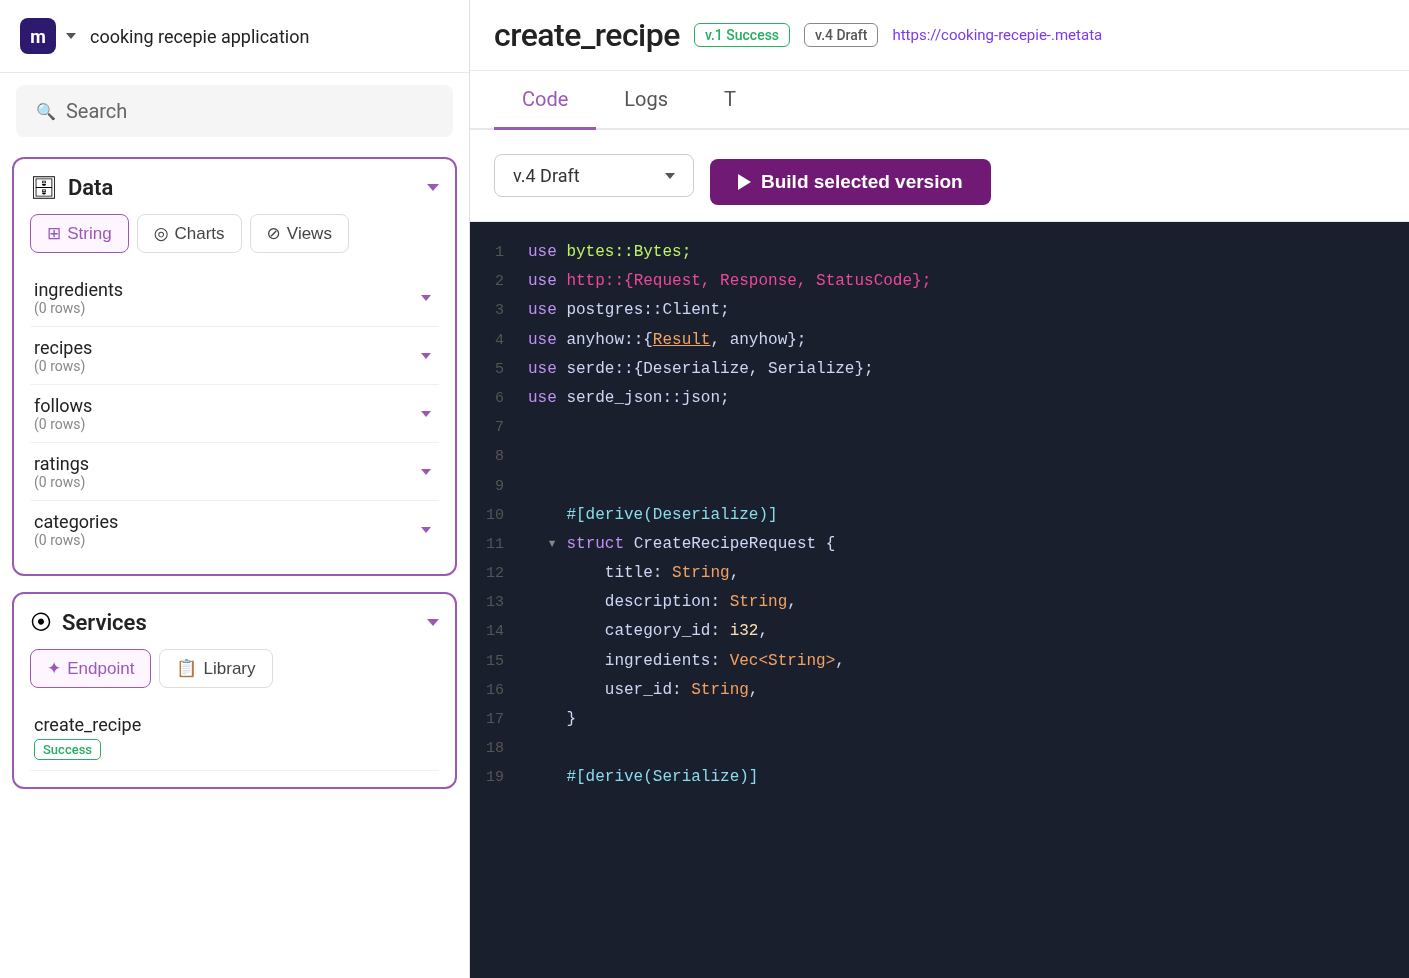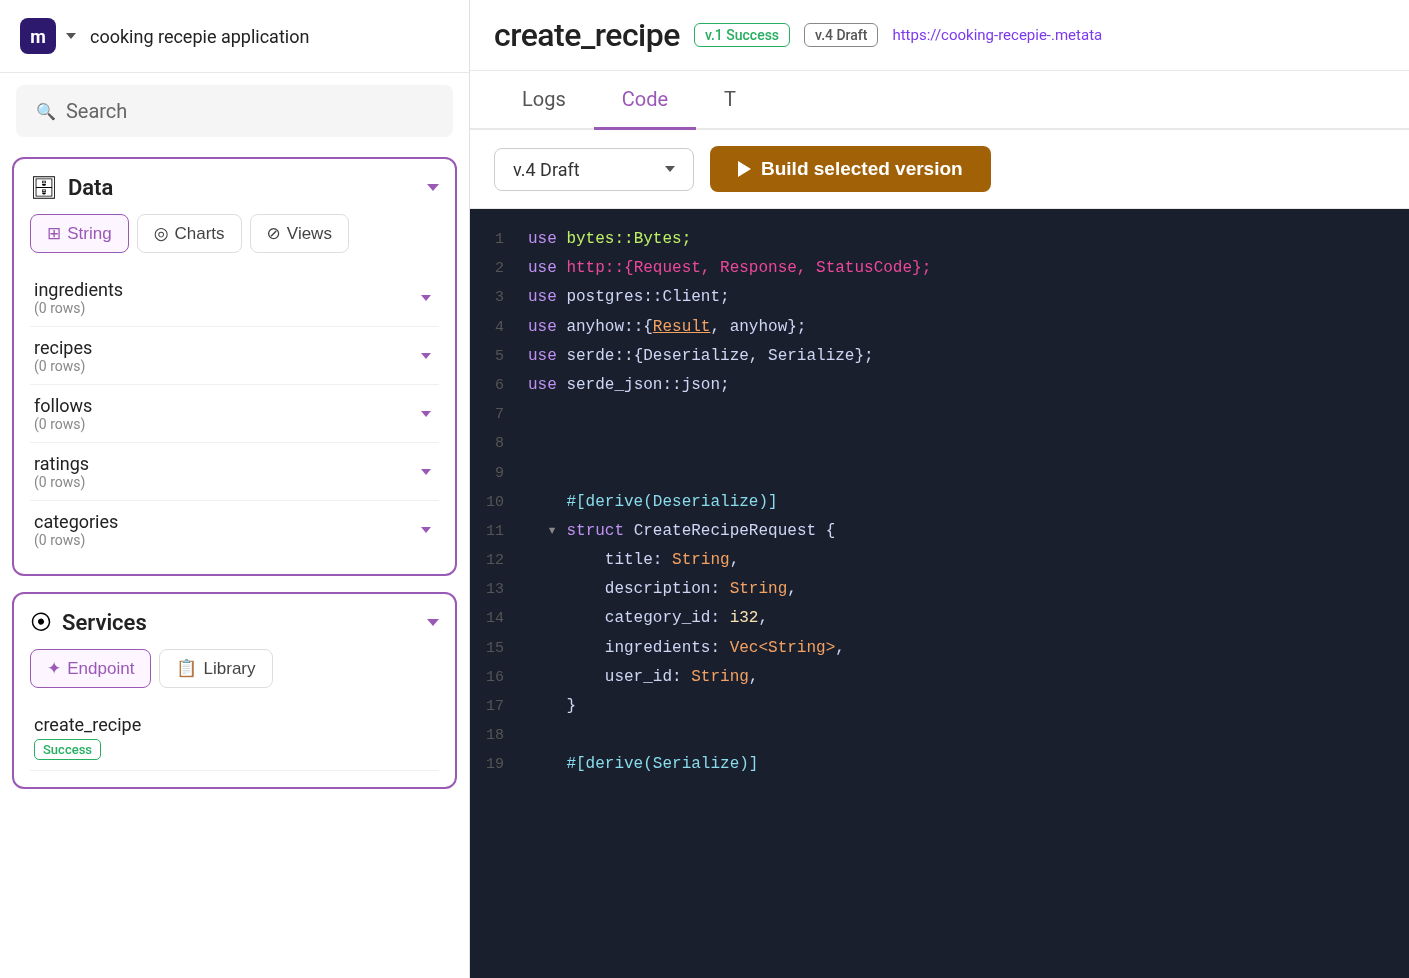--- a/index.html
+++ b/index.html
@@ -293,31 +293,32 @@
 
     .select-arrow {
       width: 0; height: 0;
       border-left: 5px solid transparent;
       border-right: 5px solid transparent;
       border-top: 6px solid #555;
       margin-left: auto;
     }
 
     .build-btn {
-      background: #a16207;
+      background: #701a75;
       color: #fff;
       border: none;
       padding: 12px 28px;
       border-radius: 8px;
       font-size: 19px;
       font-weight: 600;
       cursor: pointer;
       display: flex;
       align-items: center;
       gap: 10px;
+      margin-top: 13px;
     }
 
     .play-icon {
       display: inline-block;
       width: 0; height: 0;
       border-top: 8px solid transparent;
       border-bottom: 8px solid transparent;
       border-left: 13px solid #fff;
     }
 
@@ -478,22 +479,22 @@
 <main class="main-content">
 
   <div class="main-header">
     <span class="main-title">create_recipe</span>
     <span class="version-badge success">v.1 Success</span>
     <span class="version-badge draft">v.4 Draft</span>
     <a class="main-link" href="#">https://cooking-recepie-.metata</a>
   </div>
 
   <div class="main-tabs">
+    <div class="main-tab active">Code</div>
     <div class="main-tab">Logs</div>
-    <div class="main-tab active">Code</div>
     <div class="main-tab">T</div>
   </div>
 
   <div class="code-toolbar">
     <div class="version-select">
       <span>v.4 Draft</span>
       <div class="select-arrow"></div>
     </div>
     <button class="build-btn">
       <span class="play-icon"></span>

